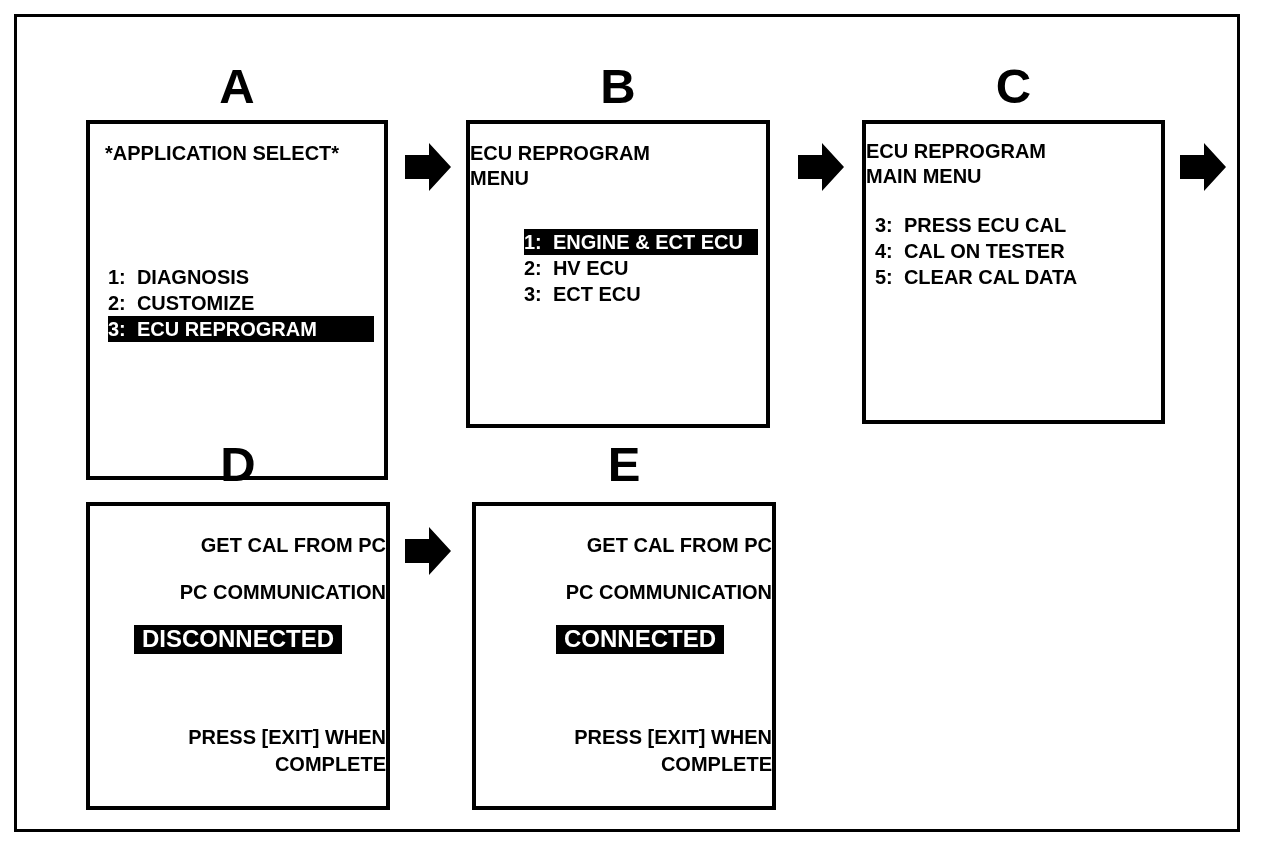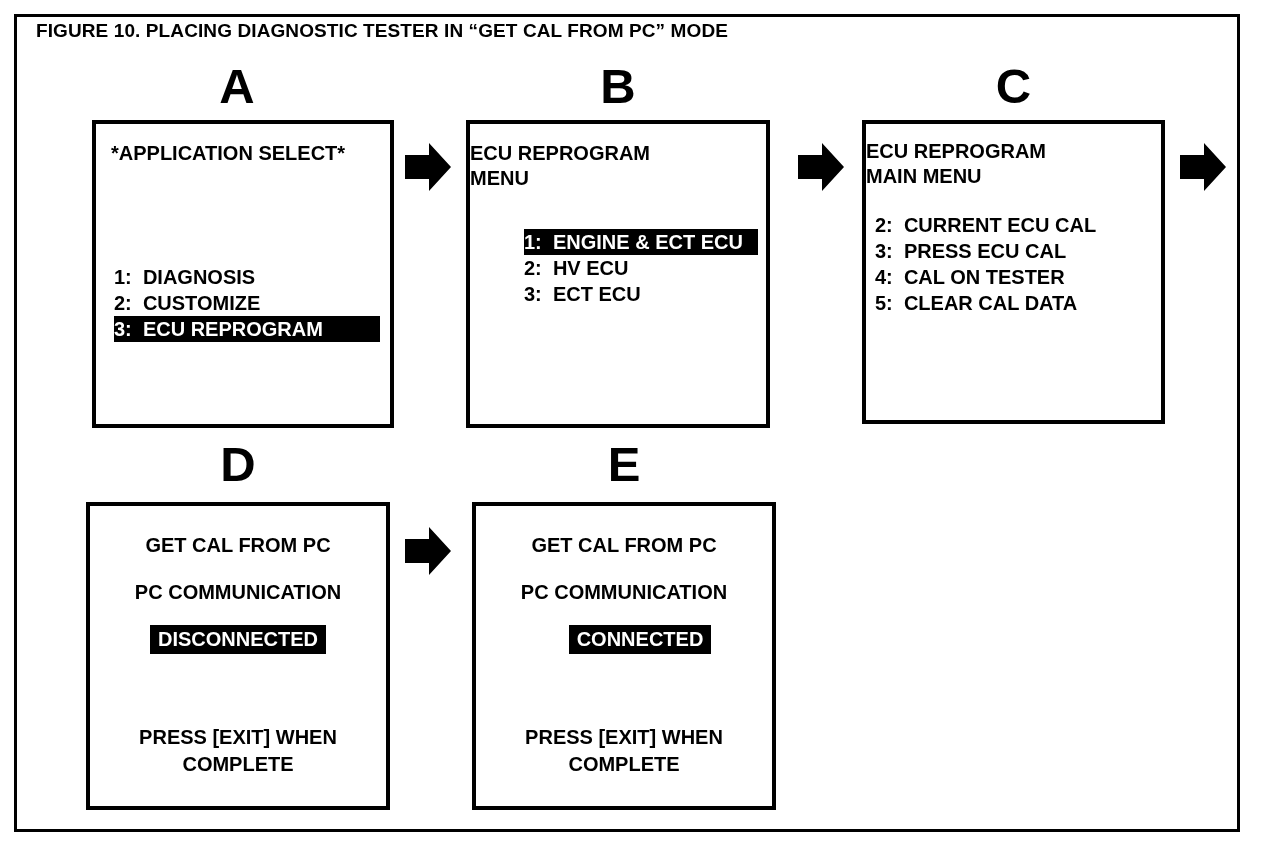--- a/index.html
+++ b/index.html
@@ -105,29 +105,29 @@
   .menu-row.selected {
     background: #000000;
     color: #ffffff;
   }
 
   
   .status-pill {
     display: inline-block;
     background: #000000;
     color: #ffffff;
-    font-size: 20px;
+    font-size: 24px;
     font-weight: bold;
     line-height: 26px;
     padding: 1px 8px 2px 8px;
     white-space: pre;
   }
 
   .centered-line {
-    text-align: center;
+    text-align: right;
     font-size: 20px;
     font-weight: bold;
     line-height: 27px;
     white-space: pre-line;
     color: #000000;
   }
 
   
   .arrow {
     position: absolute;
@@ -136,25 +136,24 @@
   }
   .arrow svg { display: block; width: 100%; height: 100%; }
 </style>
 </head>
 <body>
 
 <div id="figure-root">
 
   <div class="outer-frame"></div>
 
-  <div class="figure-title">FIGURE 10.  PLACING DIAGNOSTIC TESTER IN “GET CAL FROM PC” MODE</div>
 
   <div class="panel-letter" style="left:86px; top:62px; width:302px;">A</div>
 
-  <div class="screen" style="left:92px; top:120px; width:302px; height:308px;">
+  <div class="screen" style="left:86px; top:120px; width:302px; height:360px;">
     <div class="screen-inner">
       <div class="scr-title-left" style="position:absolute; left:15px; top:17px;">*APPLICATION SELECT*</div>
       <div class="menu-list" style="position:absolute; left:18px; top:140px; right:10px;">
         <span class="menu-row">1:  DIAGNOSIS</span>
         <span class="menu-row">2:  CUSTOMIZE</span>
         <span class="menu-row selected">3:  ECU REPROGRAM</span>
       </div>
     </div>
   </div>
 
@@ -184,21 +183,20 @@
     </svg>
   </div>
 
   <div class="panel-letter" style="left:862px; top:62px; width:303px;">C</div>
 
   <div class="screen" style="left:862px; top:120px; width:303px; height:304px;">
     <div class="screen-inner">
       <div class="scr-title" style="position:absolute; left:0; right:0; top:15px;">ECU REPROGRAM
 MAIN MENU</div>
       <div class="menu-list" style="position:absolute; left:9px; top:88px; right:22px;">
-        <span class="menu-row">2:  CURRENT ECU CAL</span>
         <span class="menu-row">3:  PRESS ECU CAL</span>
         <span class="menu-row">4:  CAL ON TESTER</span>
         <span class="menu-row">5:  CLEAR CAL DATA</span>
       </div>
     </div>
   </div>
 
   <div class="arrow" style="left:1180px; top:141px;">
     <svg viewBox="0 0 46 52" preserveAspectRatio="none" aria-hidden="true">
       <polygon points="0,14 24,14 24,2 46,26 24,50 24,38 0,38" fill="#000000"></polygon>

